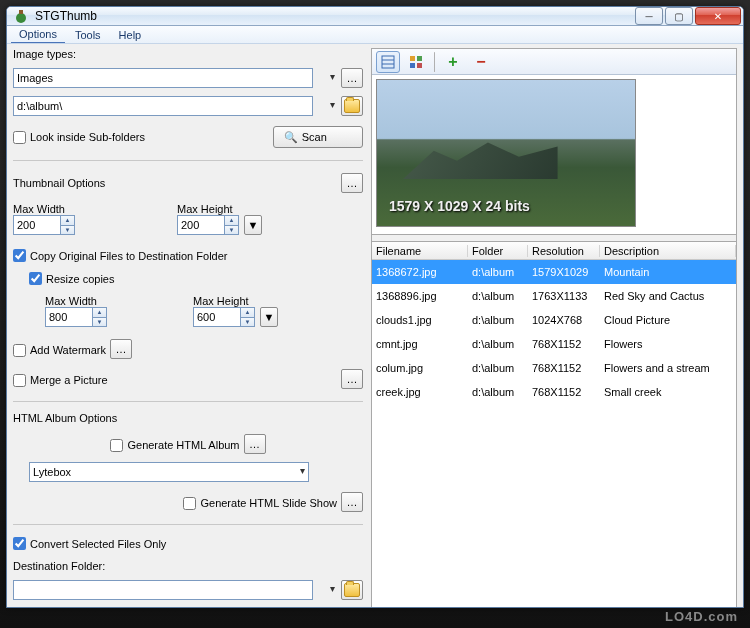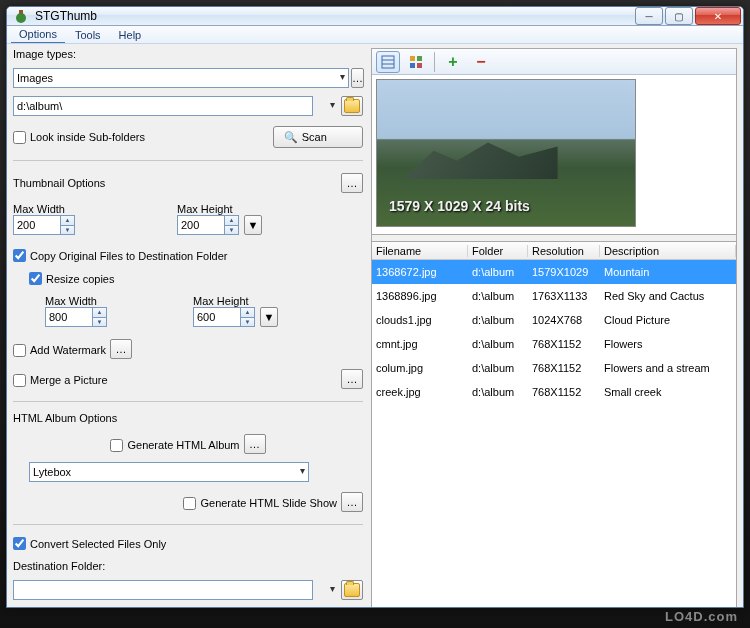--- a/index.html
+++ b/index.html
@@ -99,21 +99,21 @@
       <span class="menu">Help</span>
     </div>
 
     <div class="client">
 
       <div class="left-pane">
 
         <label class="lbl">Image types:</label>
         <div class="fieldrow">
           <span class="combo-wrap" style="flex:1">
-            <select class="combo" style="width:336px">
+            <select class="combo" style="width:300px">
               <option>Images</option>
             </select>
           </span>
           <span class="icon-btn">…</span>
         </div>
 
         <div class="fieldrow">
           <span class="combo-wrap" style="flex:1">
             <select class="combo" style="width:300px">
               <option>d:\album\</option>

